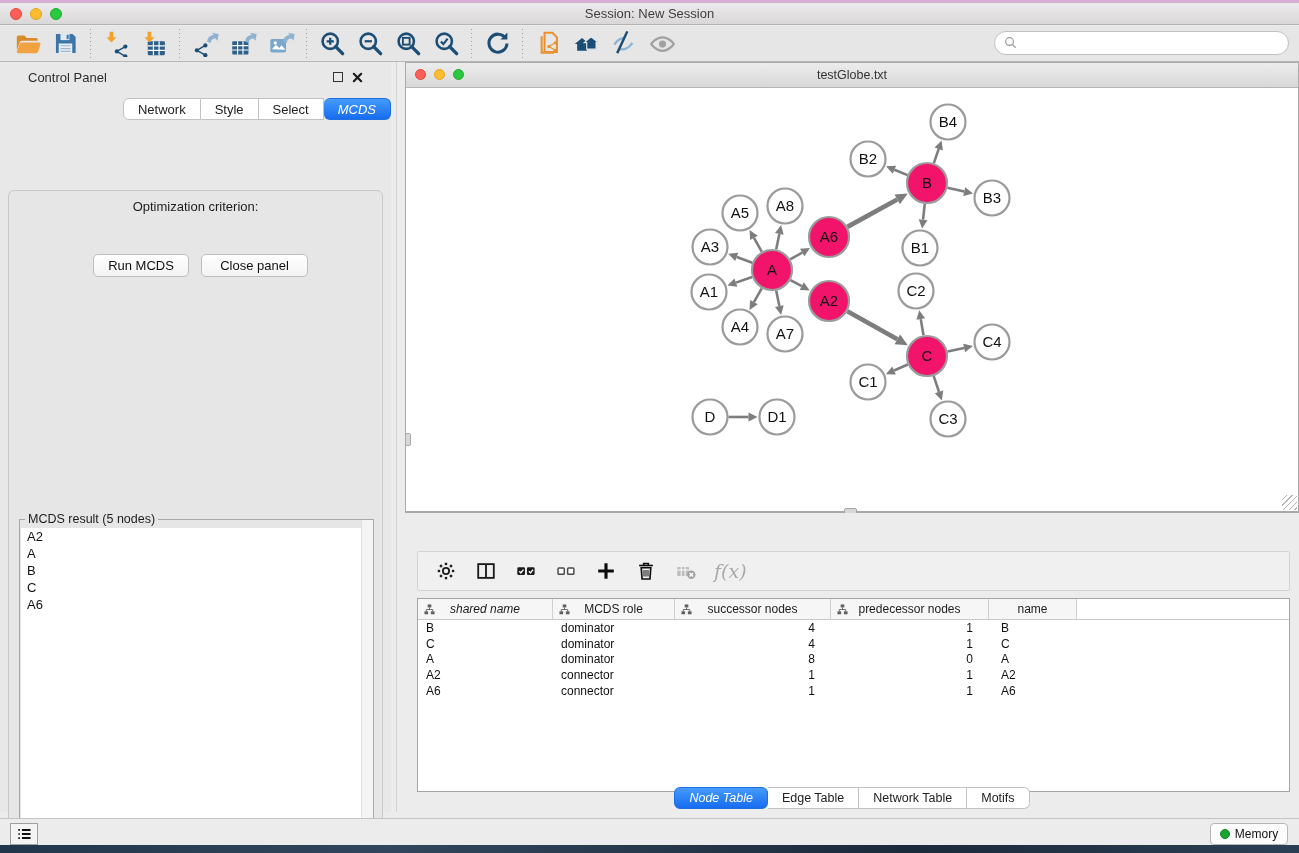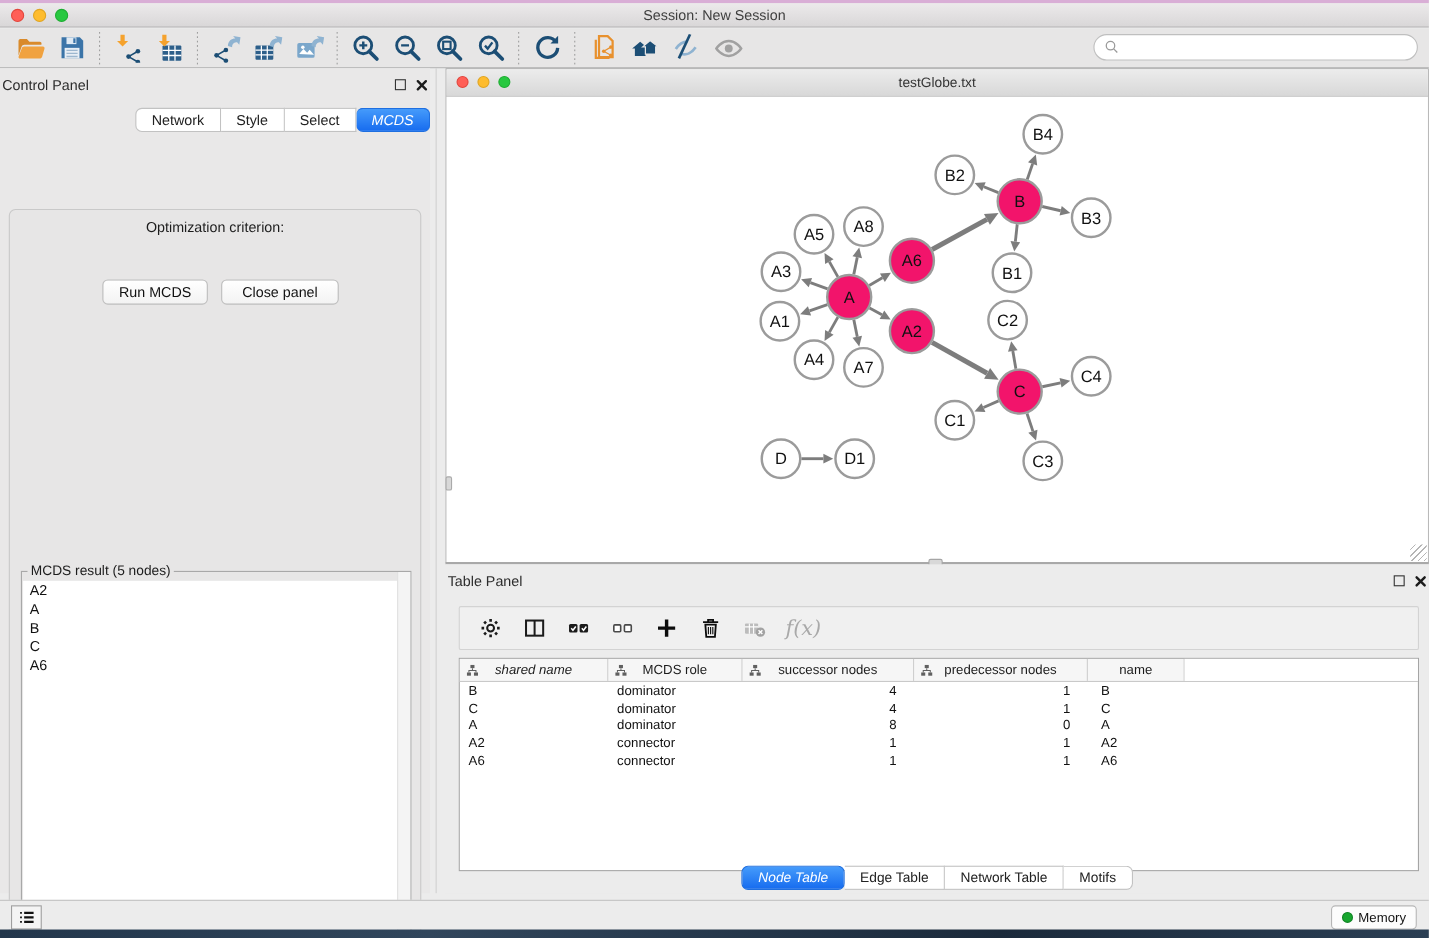--- a/index.html
+++ b/index.html
@@ -27,21 +27,21 @@
     background-image:linear-gradient(#9f9f9f 35%, rgba(0,0,0,0) 0%);
     background-size:1px 4px; background-repeat:repeat-y; }
   .ic { display:inline-flex; align-items:center; justify-content:center; }
   #search-box { position:absolute; right:10px; top:5px; width:295px; height:24px; background:#fff;
     border:1px solid #bfbfbf; border-radius:12px; display:flex; align-items:center; padding:0 8px; }
   #search-box input { border:none; outline:none; flex:1; font-size:12px; background:transparent; }
 
   
   #control-panel { left:0; top:62px; width:391px; height:750px; background:#e9e8e8; }
   #cp-divider { left:396px; top:62px; width:1px; height:750px; background:#d2d2d2; }
-  .panel-head { height:30px; display:flex; align-items:center; padding:0 2px; }
+  .panel-head { height:30px; display:flex; align-items:center; padding:0 28px; }
   .panel-title { font-size:13px; color:#2c2c2c; }
   .panel-head .ph-icons { margin-left:auto; display:flex; align-items:center; gap:9px; }
   .ph-float { width:10px; height:10px; border:1.5px solid #333; }
   .ph-close svg { display:block; }
 
   .segbar { display:flex; justify-content:flex-end; }
   .seg { height:22px; padding:0 14px; background:#fff; border:1px solid #c2c2c2; border-left-width:0;
     font-size:13px; color:#222; display:flex; align-items:center; cursor:default; }
   .seg:first-child { border-left-width:1px; border-radius:6px 0 0 6px; }
   .seg:last-child { border-radius:0 6px 6px 0; }
@@ -445,31 +445,20 @@
         <text x="371" y="334.2" text-anchor="middle" font-size="15" fill="#111">D1</text>
       </svg>
   </div>
   <div id="left-handle" class="abs"></div>
   <div id="resize-grip" class="abs"></div>
 </div>
 <div id="h-divider" class="abs"></div>
 <div id="h-handle" class="abs"></div>
 
 <div id="table-panel" class="abs">
-  <div class="panel-head">
-    <span class="panel-title">Table Panel</span>
-    <span class="ph-icons">
-      <span class="ph-float"></span>
-      <span class="ph-close">
-        <svg viewBox="0 0 12 12" width="11" height="11">
-            <path d="M2 2l8 8M10 2l-8 8" stroke="#1c1c1c" stroke-width="2.4" stroke-linecap="round"></path>
-          </svg>
-      </span>
-    </span>
-  </div>
   <div id="tp-toolbar" class="abs">
       <div class="tool-btn">
         <span class="ic">
           <svg viewBox="0 0 24 24" width="22" height="22">
             <circle cx="12" cy="12" r="3.4" fill="none" stroke="#1b1b1b" stroke-width="2"></circle>
             <g stroke="#1b1b1b" stroke-width="2.6">
               <line x1="12" y1="3" x2="12" y2="5.6" transform="rotate(0 12 12)"></line>
               <line x1="12" y1="3" x2="12" y2="5.6" transform="rotate(45 12 12)"></line>
               <line x1="12" y1="3" x2="12" y2="5.6" transform="rotate(90 12 12)"></line>
               <line x1="12" y1="3" x2="12" y2="5.6" transform="rotate(135 12 12)"></line>

